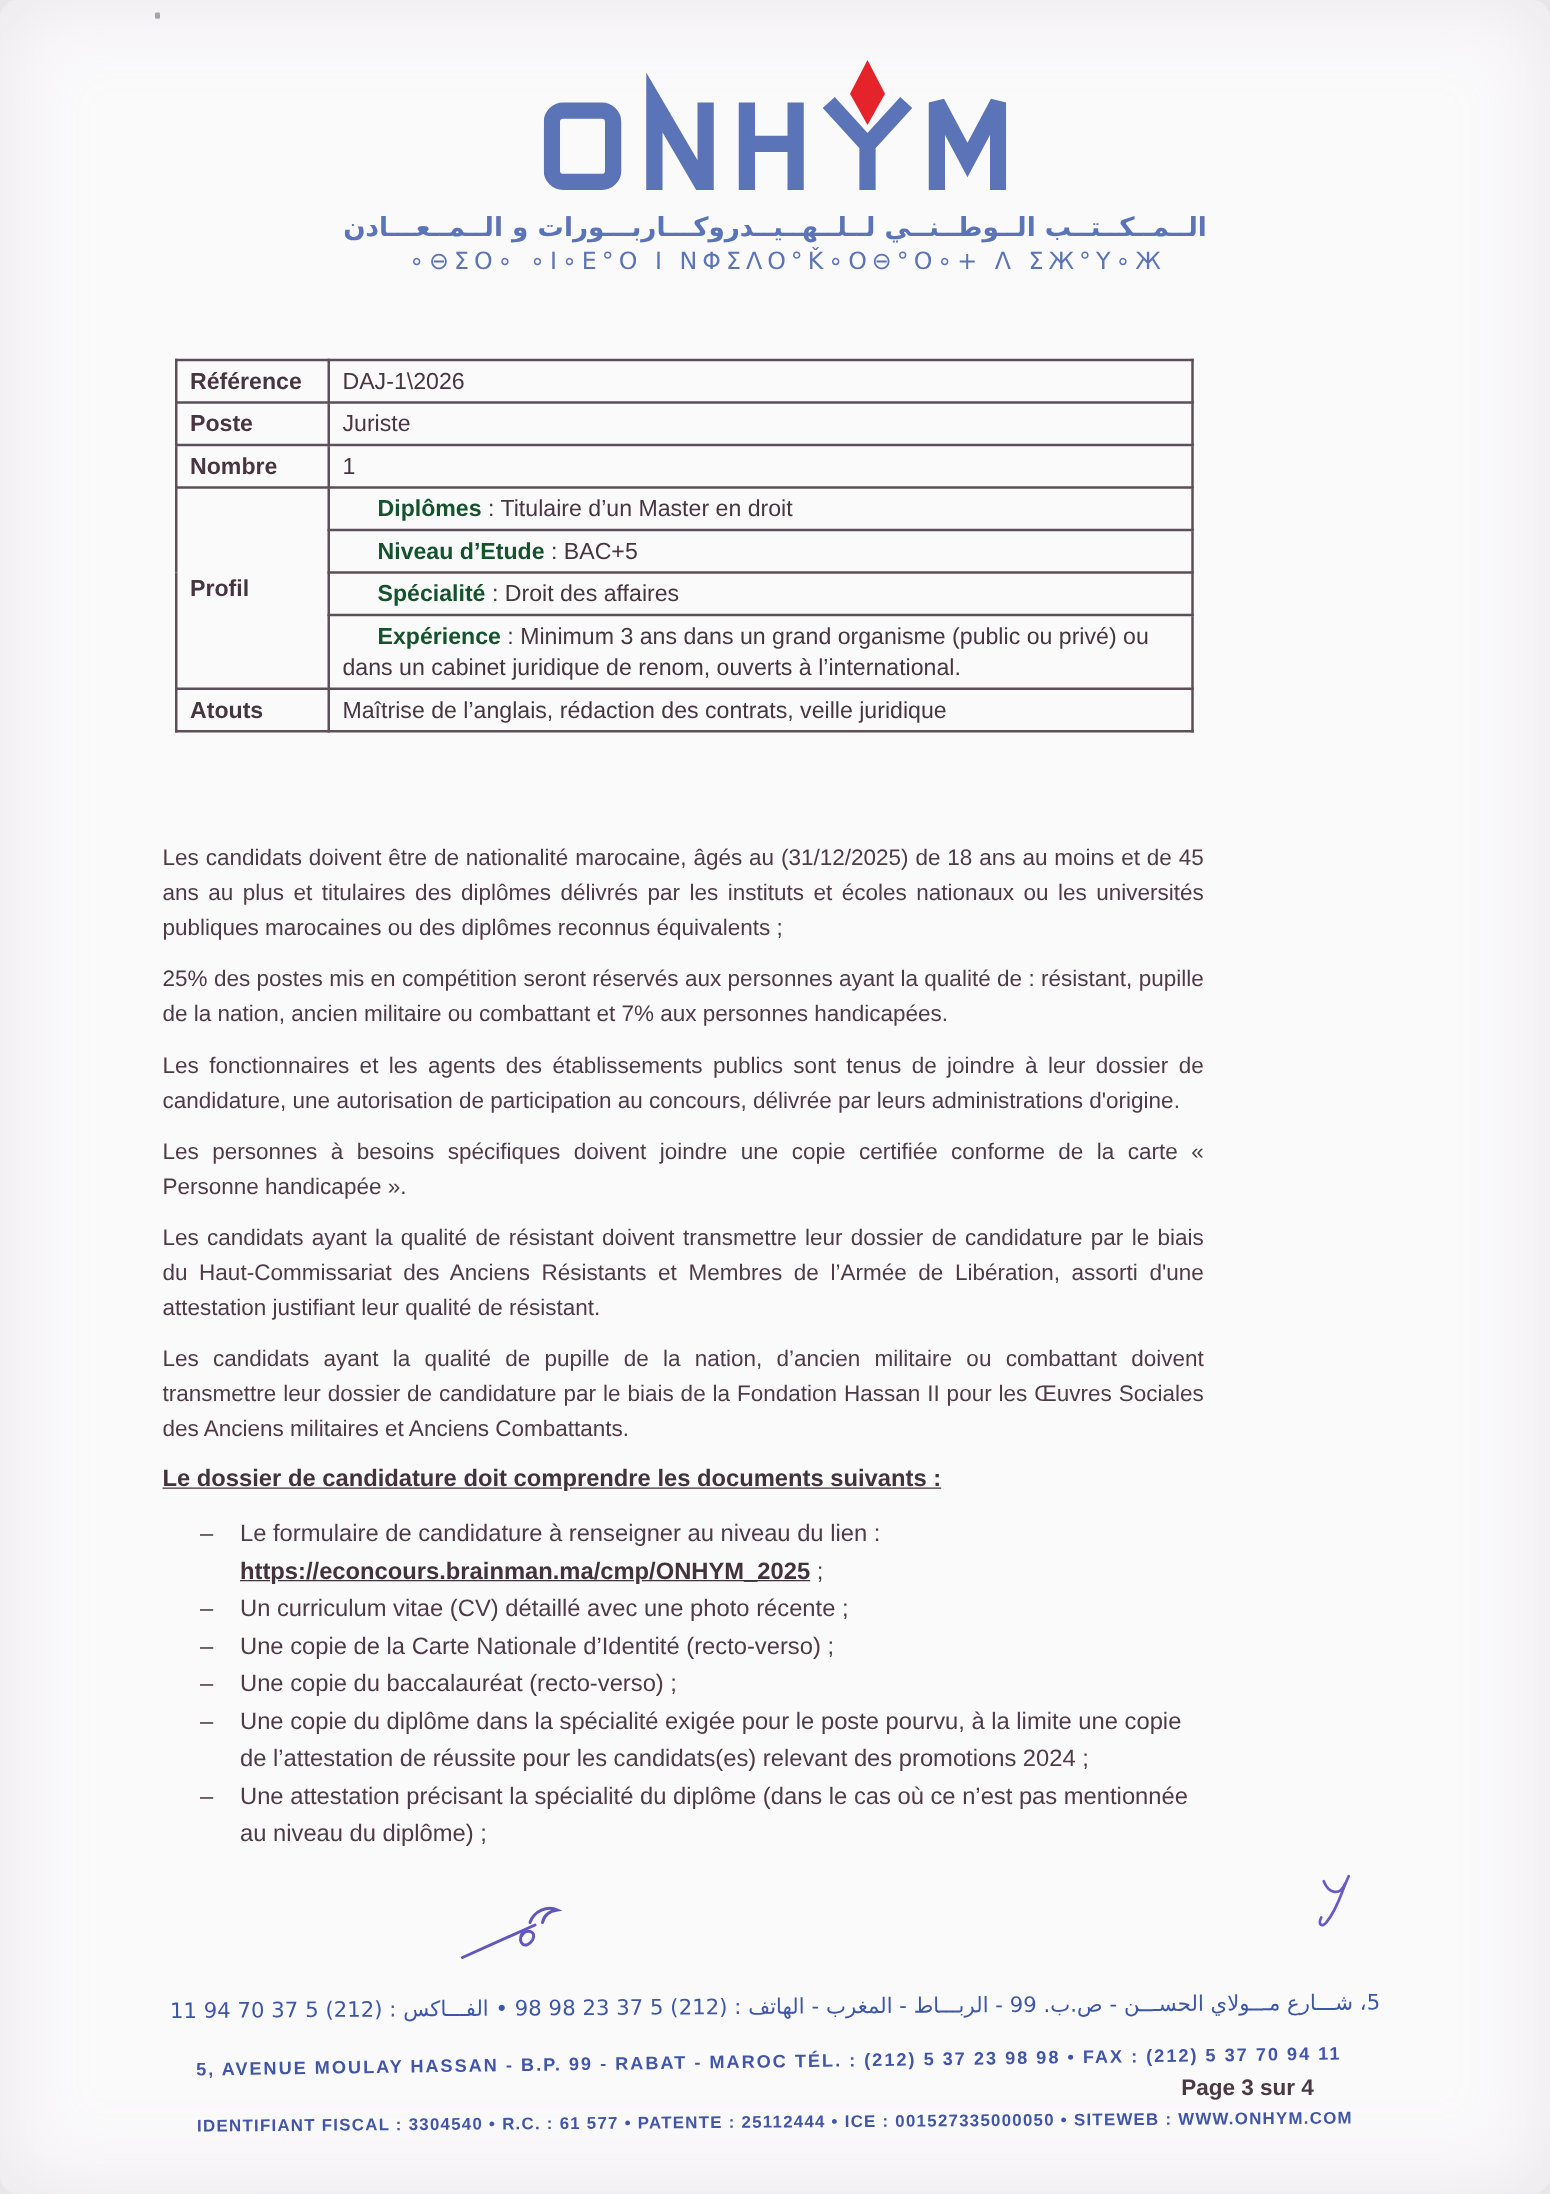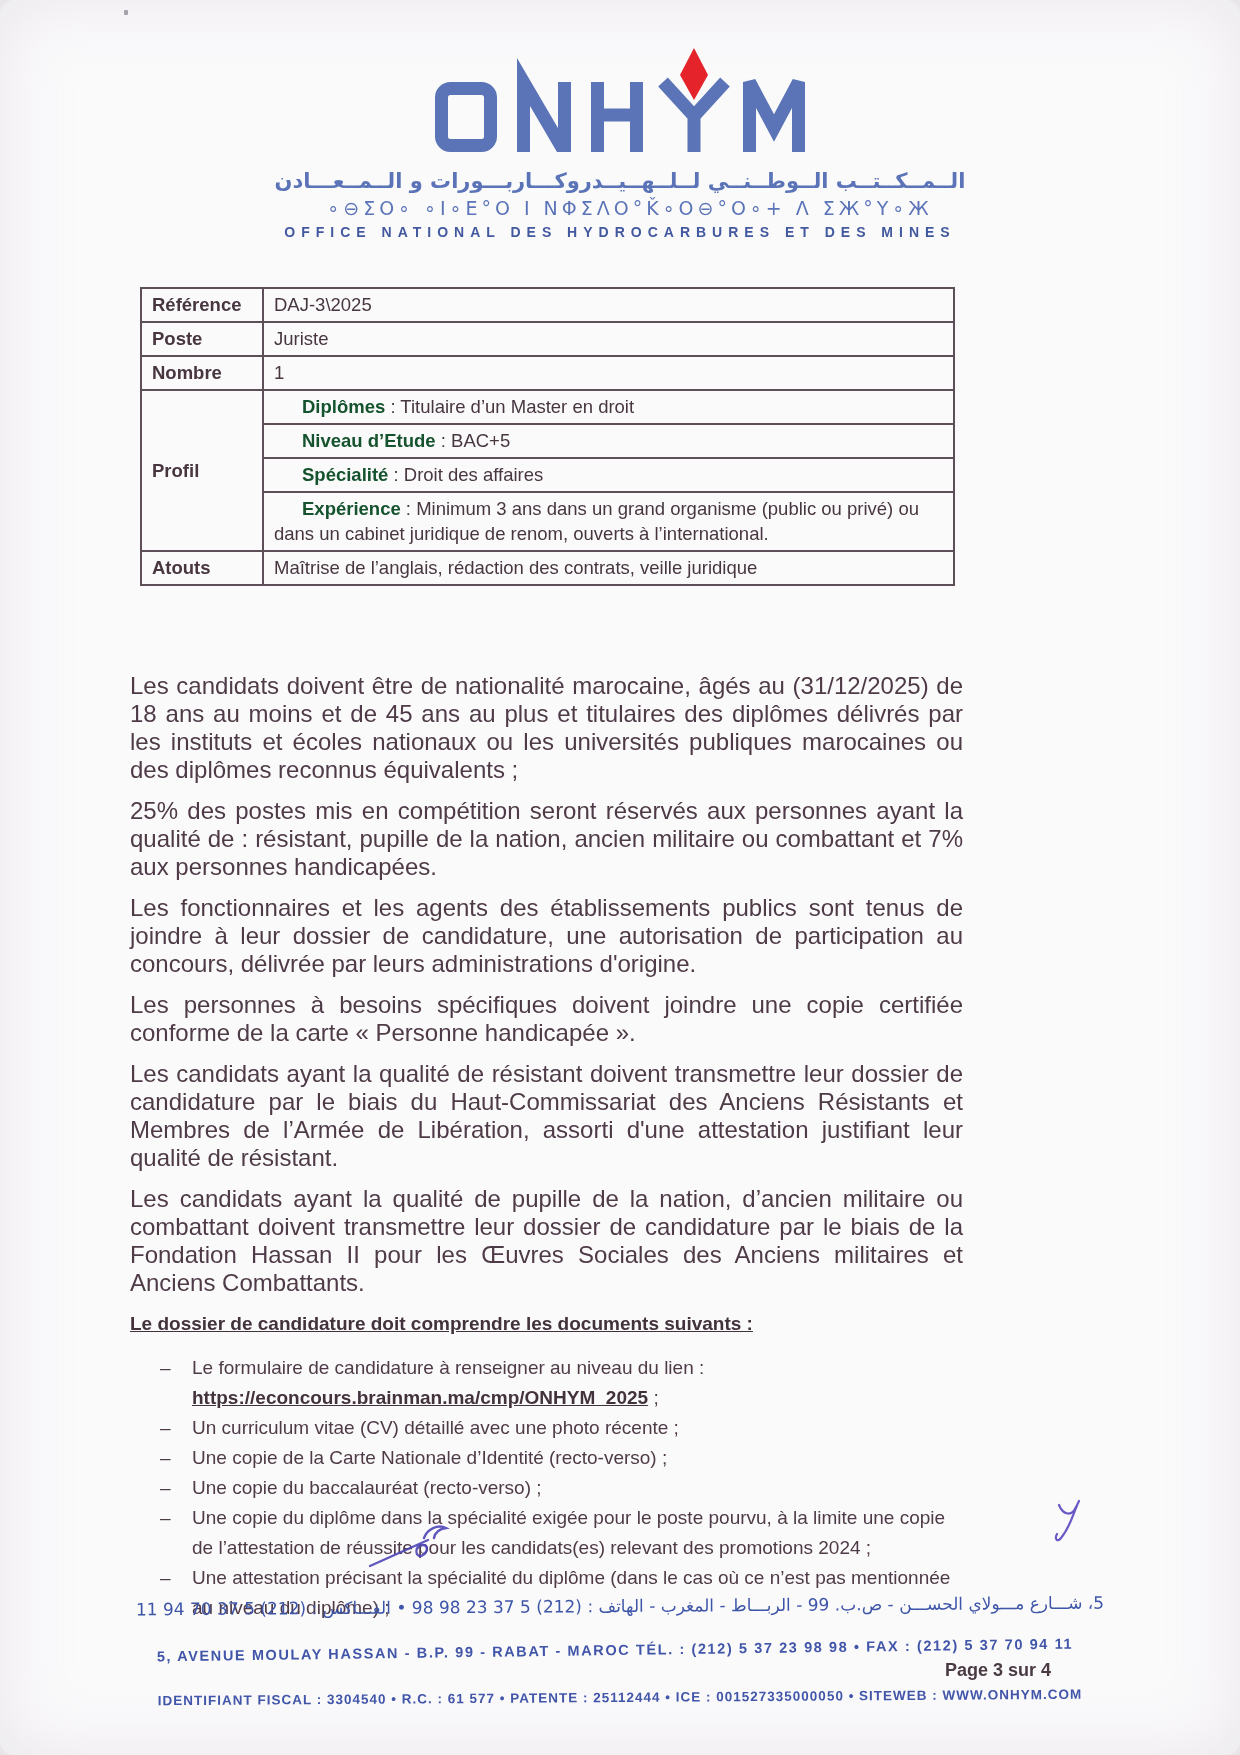--- a/index.html
+++ b/index.html
@@ -40,21 +40,21 @@
   .job-table td{
     border:2px solid #5d4f57;padding:3px 10px 4px 10px;vertical-align:middle;
     line-height:25px;
   }
   .job-table td.lbl{width:100px;font-weight:bold;}
   .job-table b{color:#14532d;margin-left:28px;}
 
   
   .content{position:absolute;top:672px;left:130px;width:833px;}
   .content p{
-    margin:0 0 13px 0;font-size:24px;line-height:28px;text-align:justify;
+    margin:0 0 13px 0;font-size:18px;line-height:28px;text-align:justify;
   }
   .doc-heading{
     margin:16px 0 18px 0;font-size:19px;font-weight:bold;color:#42323c;
     text-decoration:underline;
   }
   .doc-list{list-style:none;margin:0;padding:0 0 0 30px;}
   .doc-list li{
     position:relative;padding-left:32px;font-size:19px;line-height:30px;
     text-align:left;
   }
@@ -104,28 +104,27 @@
       <g fill="none" stroke="#5b74b8" stroke-width="13">
         <rect x="6.5" y="40.5" width="49" height="57" rx="9"></rect>
         <path d="M88.5,104 L88.5,34 L129.5,104 L129.5,34" stroke-linejoin="miter"></path>
         <path d="M162.5,34 V104 M201.5,34 V104 M162.5,67 H201.5"></path>
         <path d="M228,34 L259,68 M290,34 L259,68 M259,66 V104"></path>
         <path d="M314.5,104 V34 L339,80 L363.5,34 V104" stroke-linejoin="miter"></path>
       </g>
     </svg>
     <div class="arabic-name">الــمــكــتــب الــوطــنــي لــلــهــيــدروكـــاربـــورات و الــمــعـــادن</div>
     <div class="tifinagh-name">∘⊖ΣΟ∘  ∘Ι∘Ε°Ο  Ι  ΝΦΣΛΟ°Ǩ∘Ο⊖°Ο∘+  Λ  ΣЖ°Υ∘Ж</div>
-    <div class="office-name">OFFICE NATIONAL DES HYDROCARBURES ET DES MINES</div>
   </div>
 
   <table class="job-table">
     <tbody>
         <tr>
       <td class="lbl">Référence</td>
-      <td>DAJ-3\2025</td>
+      <td>DAJ-1\2026</td>
     </tr>
     <tr>
       <td class="lbl">Poste</td>
       <td>Juriste</td>
     </tr>
     <tr>
       <td class="lbl">Nombre</td>
       <td>1</td>
     </tr>
     <tr>

